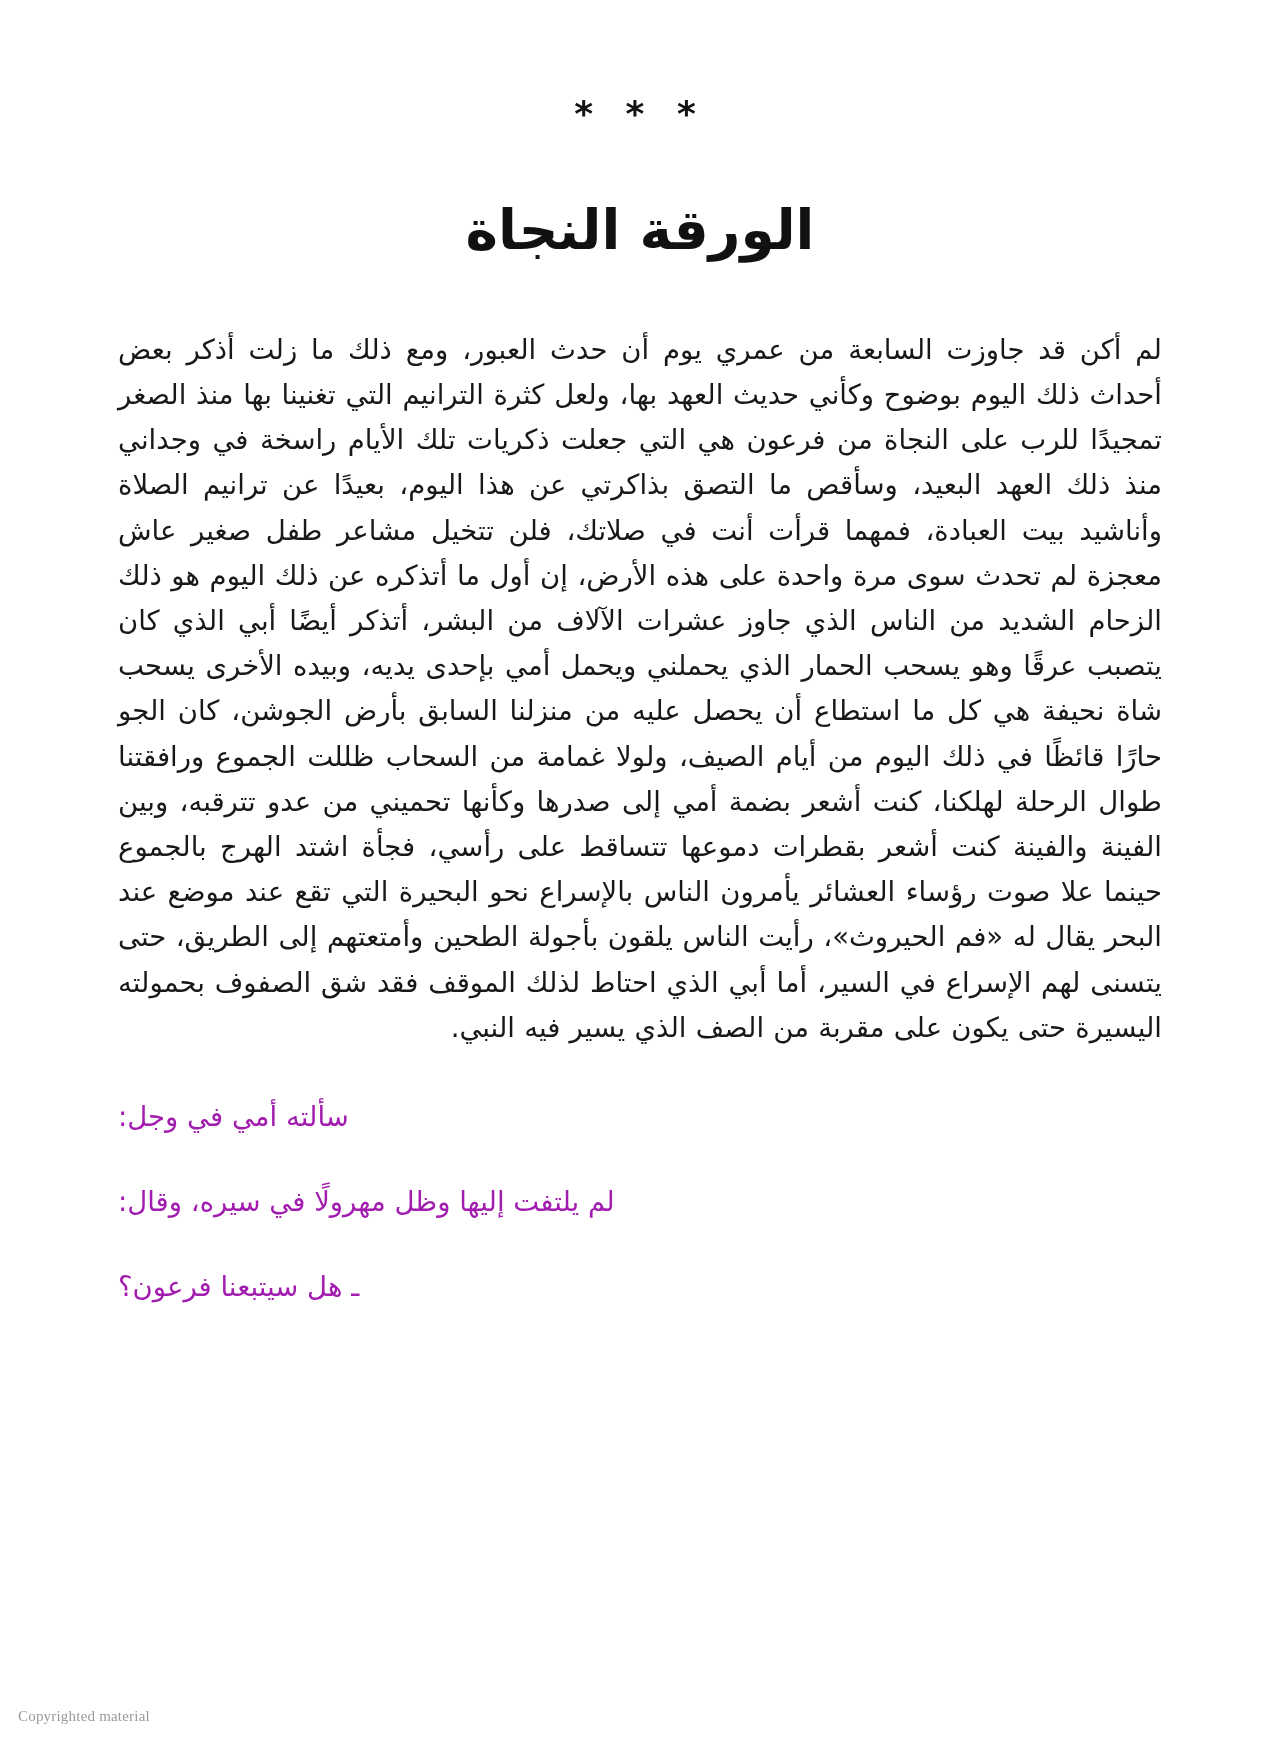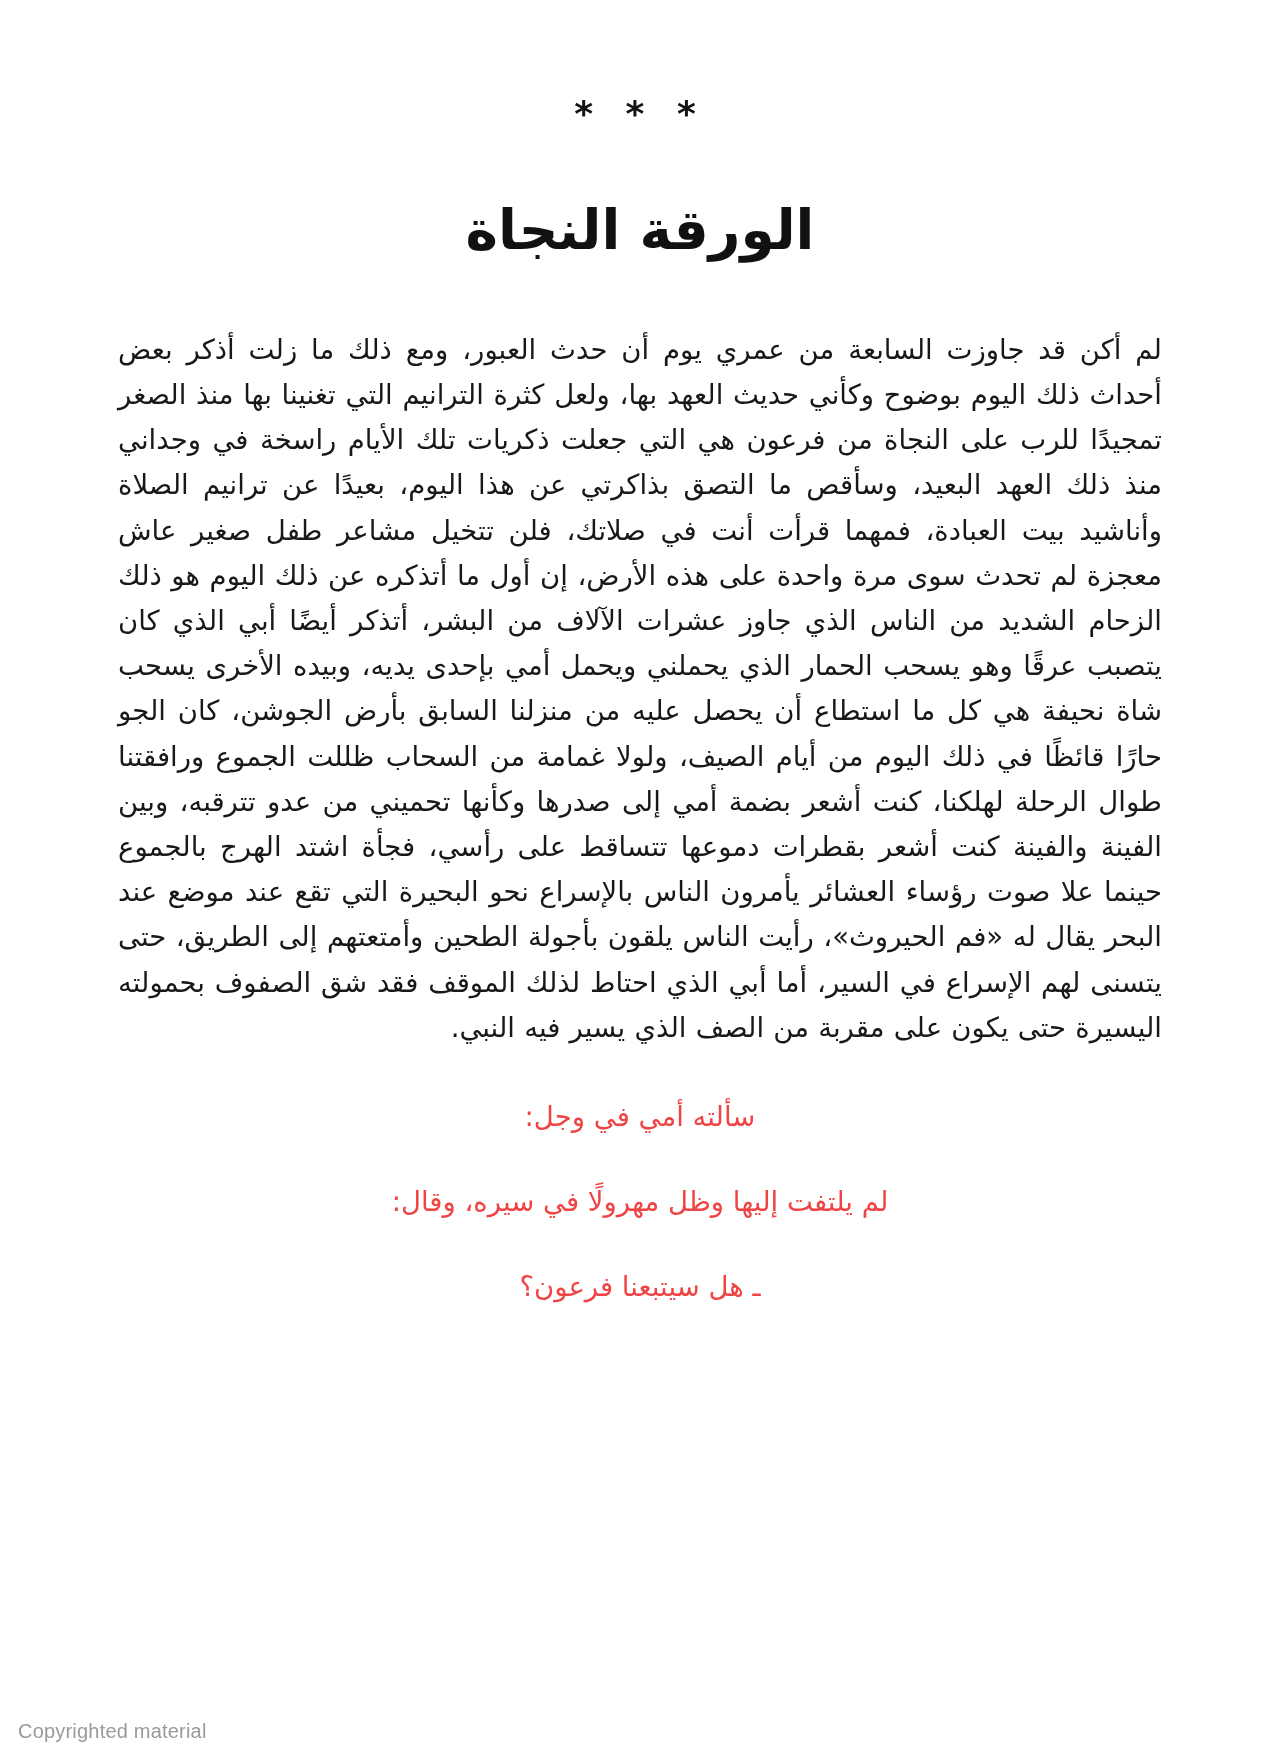--- a/index.html
+++ b/index.html
@@ -60,34 +60,34 @@
     word-spacing: 0.5px;
   }
   p.para.last-natural {
     text-align: justify;
     text-align-last: right;
   }
   p.dialogue {
     margin: 40px 0 0 0;
     font-size: 27.5px;
     line-height: 45.2px;
-    text-align: center;
-    color: #ef4444;
+    text-align: left;
+    color: #a21caf;
   }
   p.dialogue.first-dialogue {
     margin-top: 44px;
   }
   .footer-note {
     position: absolute;
-    bottom: 18px;
+    bottom: 36px;
     left: 18px;
     direction: ltr;
-    font-size: 20px;
+    font-size: 15px;
     color: #9a9a9a;
-    font-family: Liberation Sans, sans-serif;
+    font-family: Liberation Serif, serif;
     letter-spacing: 0.2px;
   }
 </style>
 </head>
 <body>
 
 <div class="page">
 
   <div class="content">
 

